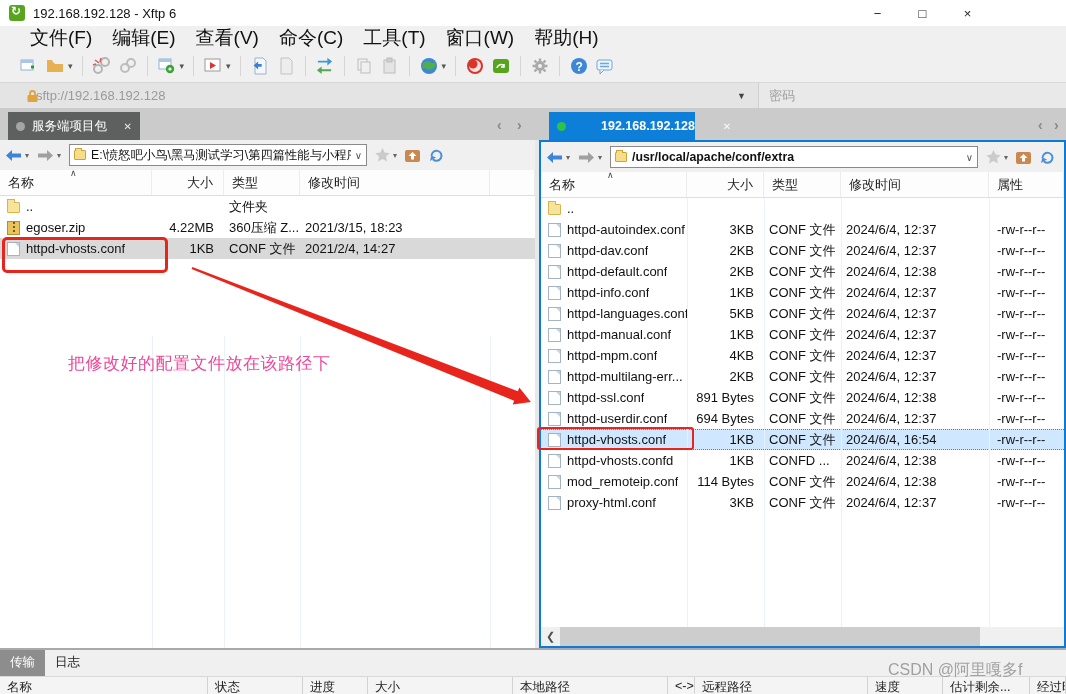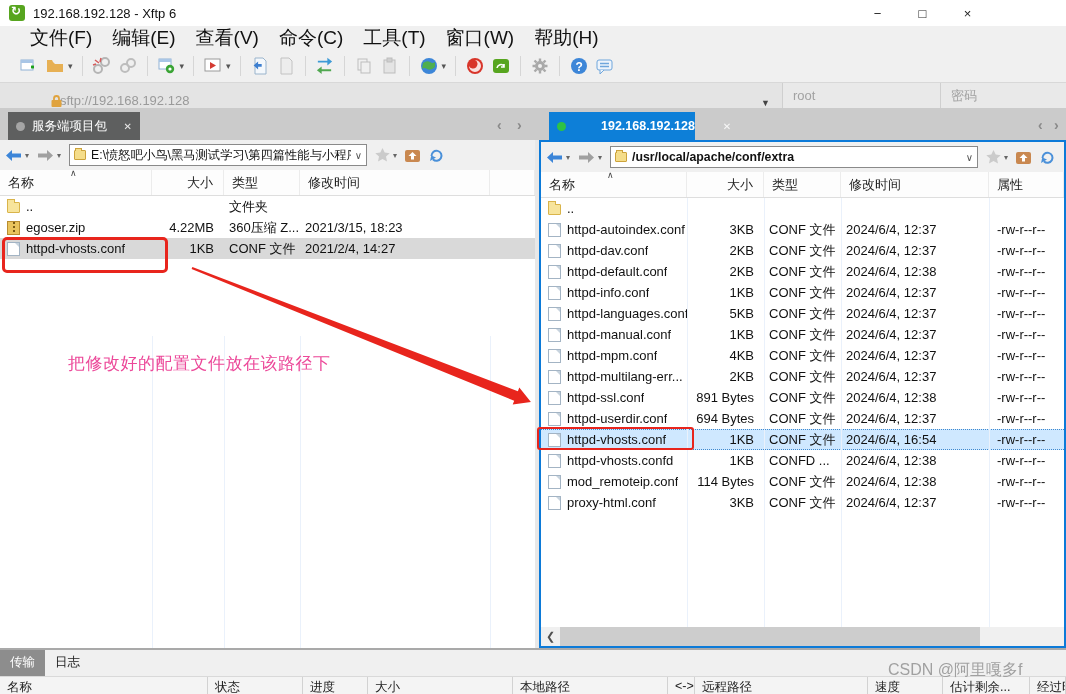--- a/index.html
+++ b/index.html
@@ -20,21 +20,21 @@
 
   
   .toolbar { position:absolute; left:0; top:50px; width:1066px; height:32px; background:#f0f0f0; display:flex; align-items:center; padding-left:16px; }
   .tbi { width:22px; height:22px; display:flex; align-items:center; justify-content:center; margin:0 2px; }
   .tbi svg { display:block; }
   .tb-caret { font-size:9px; color:#555; margin:0 3px 0 0; }
   .tb-sep { width:1px; height:20px; background:#d6d6d6; margin:0 6px; }
 
   
   .addressbar { position:absolute; left:0; top:82px; width:1066px; height:26px; background:#e4e4e4; border-top:1px solid #d8d8d8; display:flex; align-items:stretch; }
-  .url-field { flex:0 0 758px; display:flex; align-items:flex-end; padding-left:26px; position:relative;margin-left:24px; }
+  .url-field { flex:0 0 758px; display:flex; align-items:center; padding-left:26px; position:relative; }
   .url-text { color:#9a9a9a; margin-left:10px; font-size:13px; }
   .url-caret { position:absolute; right:12px; font-size:9px; color:#444; }
   .cred-field { border-left:1px solid #cfcfcf; display:flex; align-items:center; padding-left:10px; color:#a2a2a2; background:#e9e9e9; }
   .user-field { flex:0 0 158px; }
   .pass-field { flex:1; }
   .lock-icon { position:absolute; left:26px; width:13px; height:14px; }
 
   
   .tabstrip { position:absolute; left:0; top:108px; width:1066px; height:32px; background:#cbcbcb; }
   .tab { position:absolute; top:4px; height:28px; display:flex; align-items:center; padding:0 8px; font-size:12.5px; }
@@ -261,21 +261,20 @@
 
 <div class="addressbar">
   <div class="url-field">
     <svg class="lock-icon" width="13" height="14" viewBox="0 0 13 14">
         <rect x="1.5" y="6" width="10" height="7" rx="1" fill="#e0a33e"></rect>
         <path d="M4 6 V4.5 a2.5 2.5 0 0 1 5 0 V6" stroke="#e0a33e" stroke-width="1.8" fill="none"></path>
       </svg>
     <span class="url-text">sftp://192.168.192.128</span>
     <span class="url-caret">▼</span>
   </div>
-  <div class="cred-field user-field">root</div>
   <div class="cred-field pass-field">密码</div>
 </div>
 
 <div class="tabstrip">
   <div class="tab tab-left">
     <span class="tab-dot dot-gray"></span>
     <span>服务端项目包</span>
     <span class="tab-close">✕</span>
   </div>
   <span class="strip-nav" style="left:497px;">‹</span>

